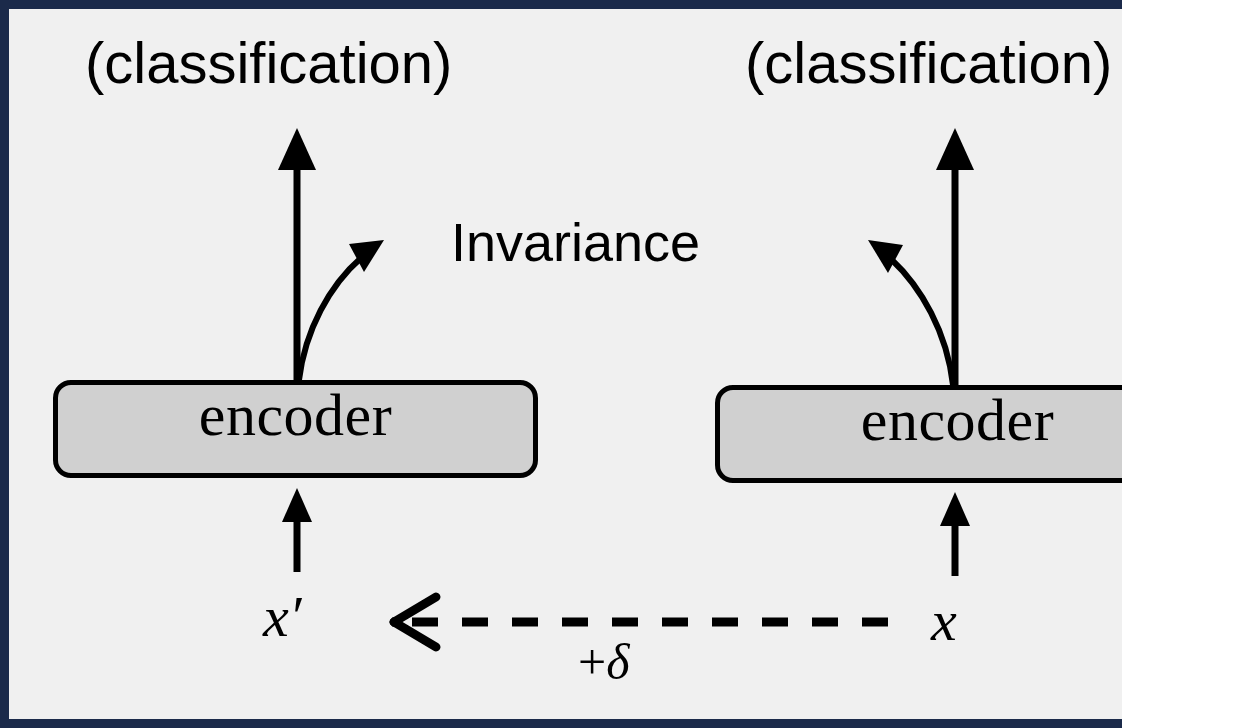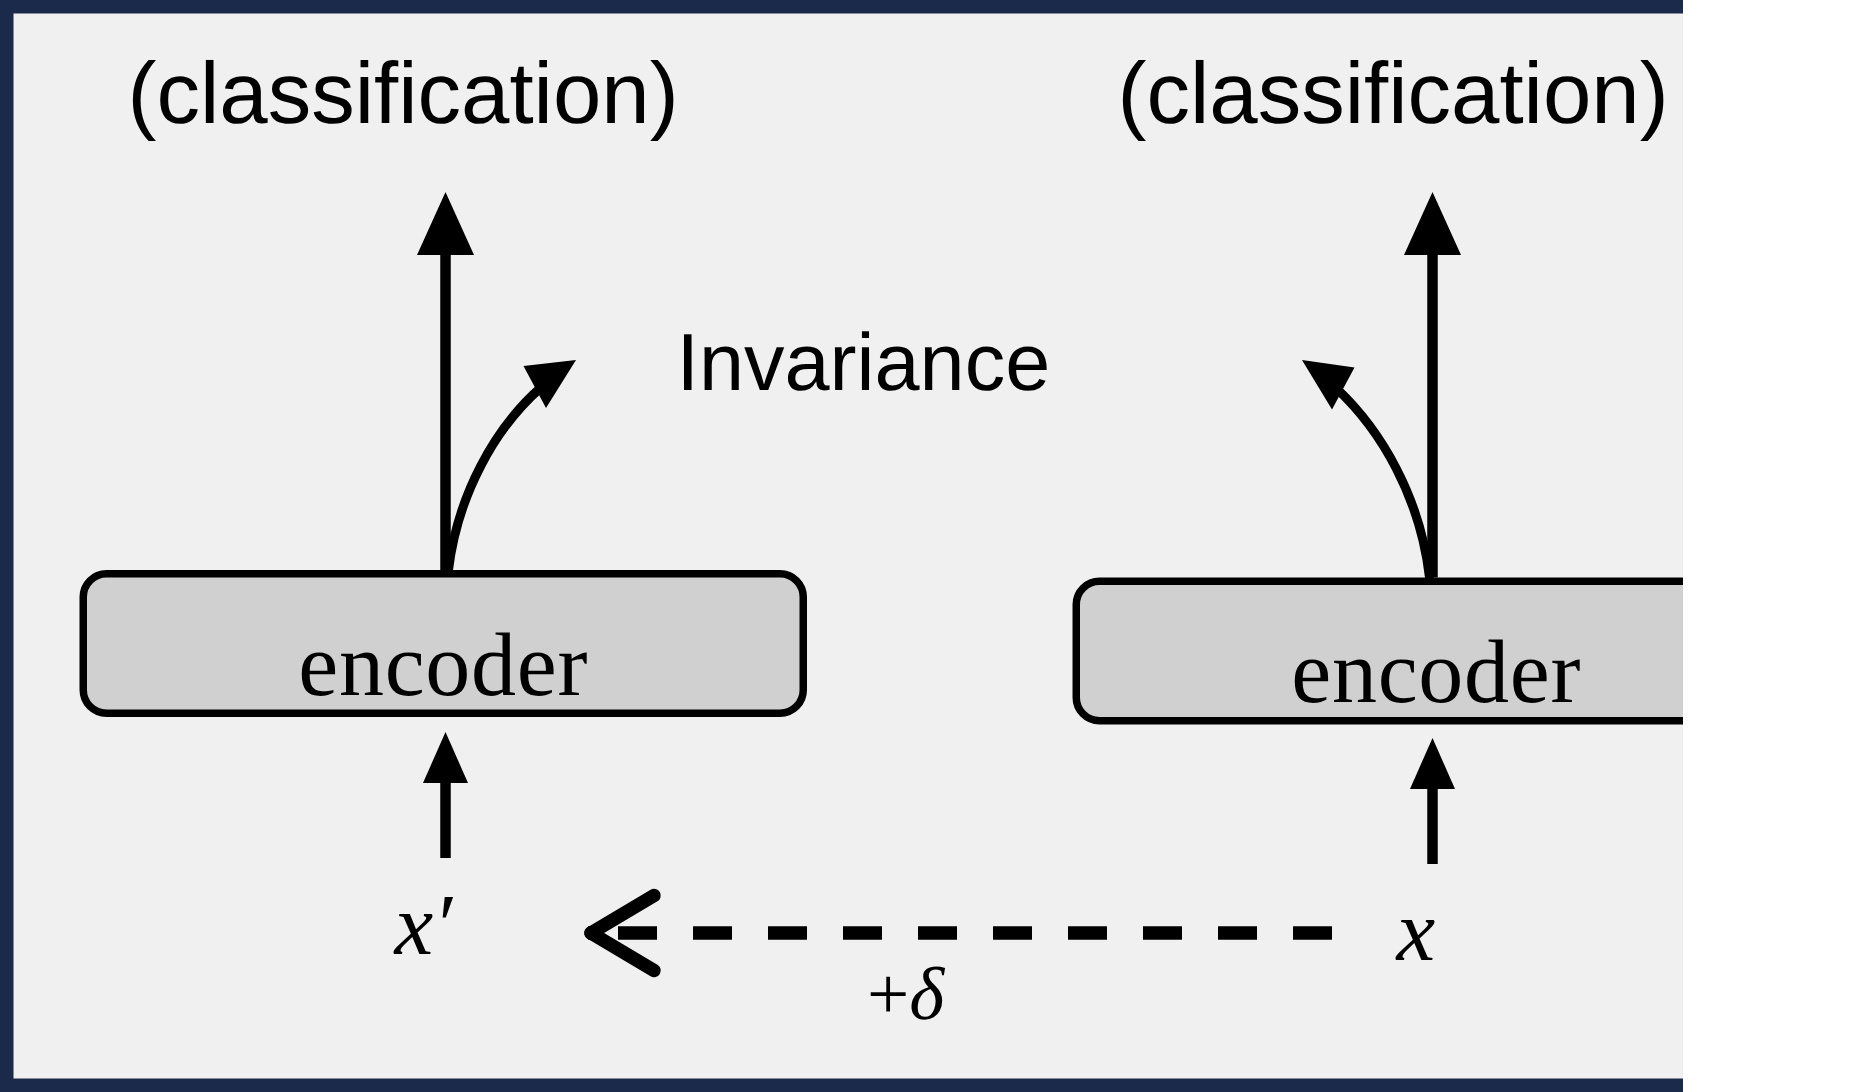--- a/index.html
+++ b/index.html
@@ -35,21 +35,21 @@
     height: 728px;
     display: block;
   }
   .enc-box {
     position: absolute;
     background: #d0d0d0;
     border: 5px solid #000000;
     border-radius: 18px;
     box-sizing: border-box;
     display: flex;
-    align-items: flex-end;
+    align-items: flex-start;
     justify-content: center;
   }
   .enc-label {
     font-family: "Liberation Serif", serif;
     font-size: 60px;
     color: #000000;
     line-height: 1;
     letter-spacing: 0.5px;
   }
   .cls-label {

